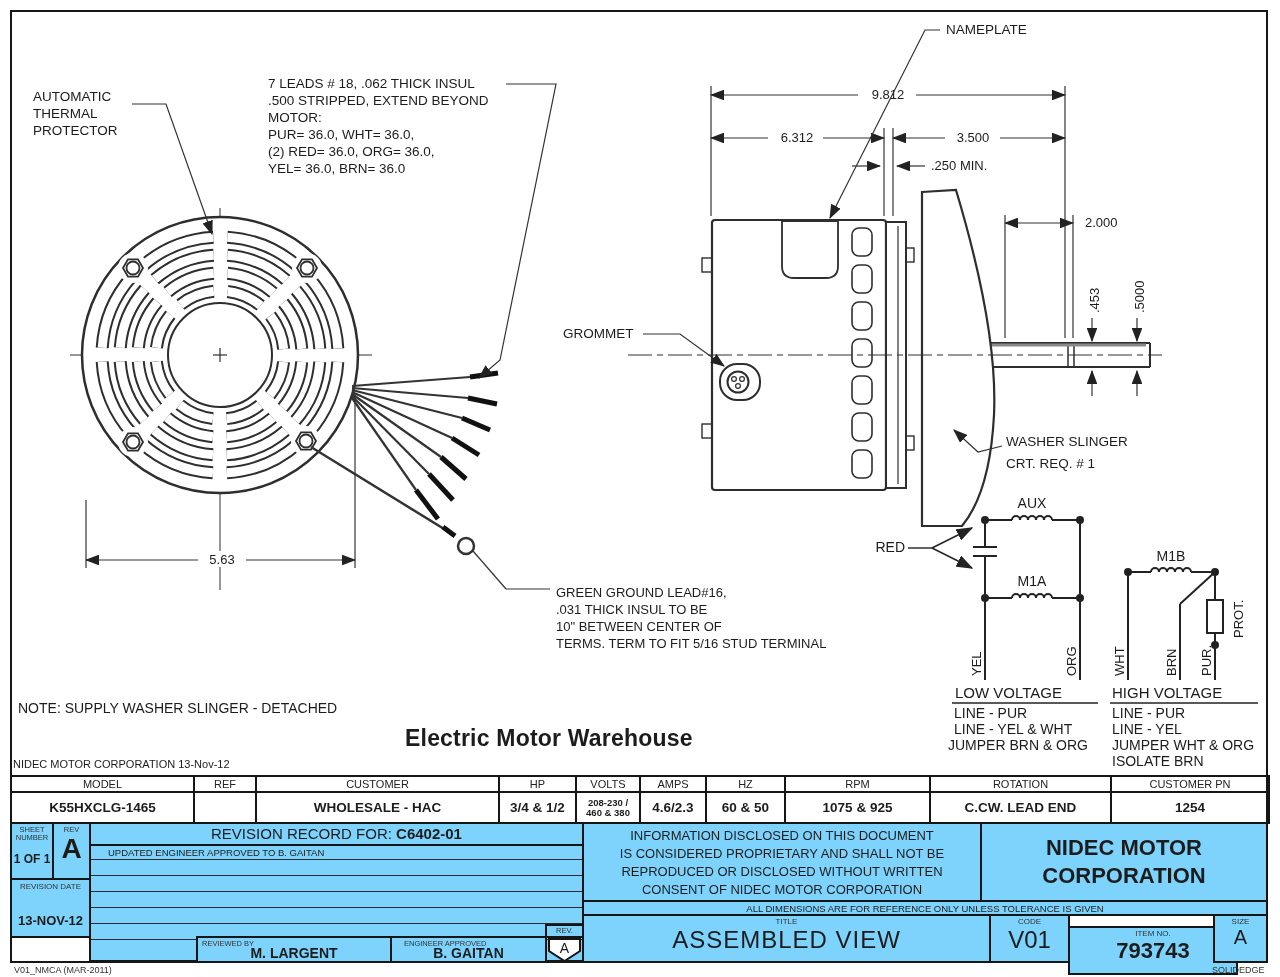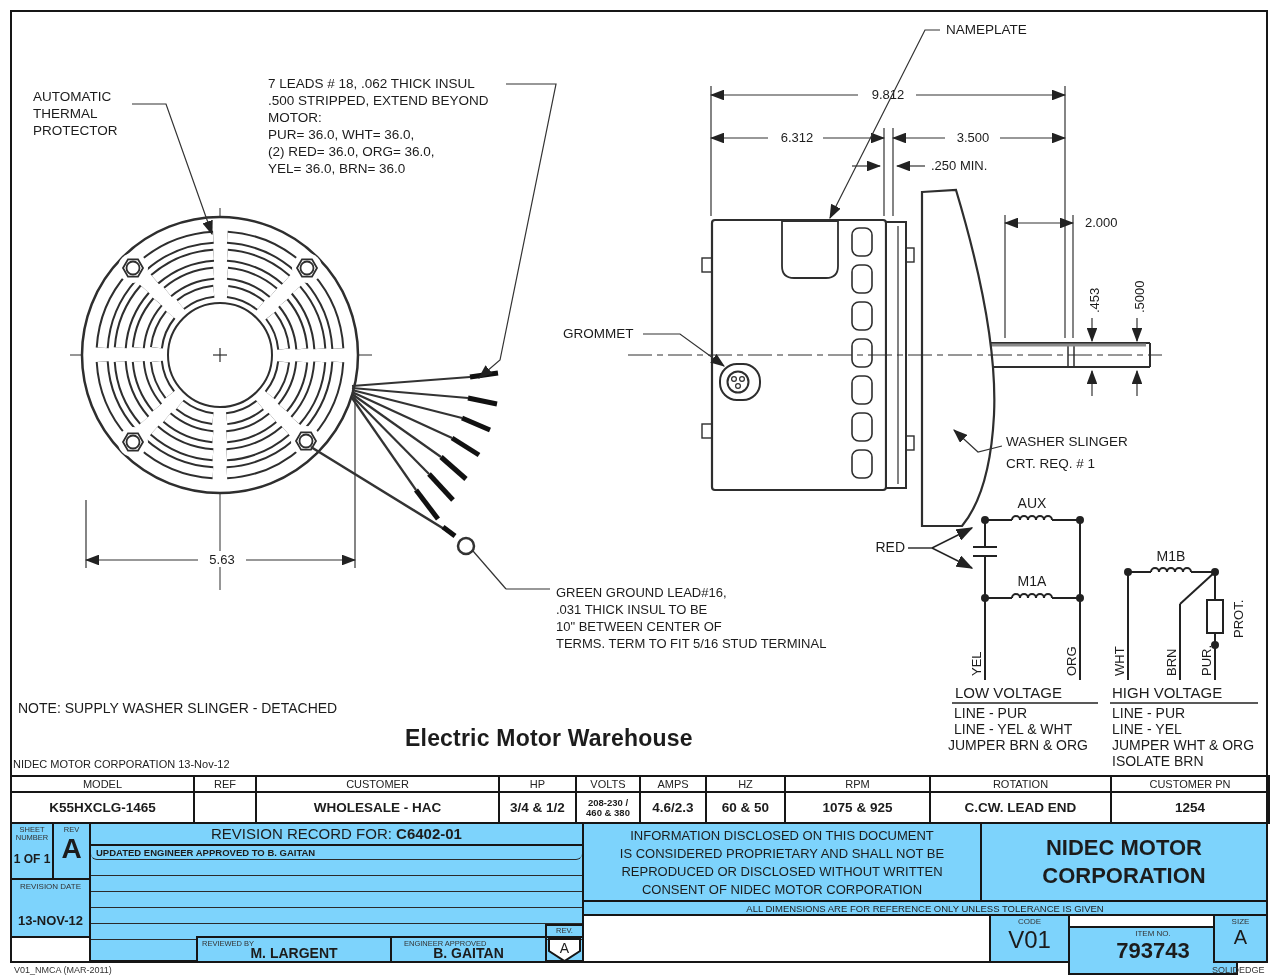--- a/index.html
+++ b/index.html
@@ -336,21 +336,21 @@
   <div class="box" style="left:42px;top:0;width:39px;height:58px;">
     <div class="tinylbl ctr" style="padding-top:2px;">REV</div>
     <div class="ctr" style="font-size:28px;font-weight:700;line-height:30px;">A</div>
   </div>
 
   <div class="box" style="left:79px;top:0;width:495px;height:140px;">
     <div class="ctr" style="height:20px;font-size:15px;border-bottom:2px solid #161616;line-height:20px;">
       <span>REVISION RECORD FOR:</span>
       <span style="font-weight:700;">C6402-01</span>
     </div>
-    <div class="rule" style="height:13px;font-size:9.5px;font-weight:700;padding-left:5px;line-height:13px;border-radius:6px;">UPDATED ENGINEER APPROVED TO B. GAITAN</div>
+    <div class="rule" style="height:13px;font-size:9.5px;font-weight:400;padding-left:17px;line-height:13px;">UPDATED ENGINEER APPROVED TO B. GAITAN</div>
     <div class="rule" style="height:15px;"></div>
     <div class="rule" style="height:15px;"></div>
     <div class="rule" style="height:15px;"></div>
     <div class="rule" style="height:15px;"></div>
     <div class="rule" style="height:15px;"></div>
   </div>
 
   <div class="box" style="left:0;top:56px;width:81px;height:60px;">
     <div class="tinylbl ctr" style="padding-top:3px;font-size:8px;">REVISION DATE</div>
     <div class="ctr" style="font-size:13px;font-weight:700;margin-top:22px;">13-NOV-12</div>
@@ -386,20 +386,24 @@
     </div>
   </div>
   <div class="box" style="left:970px;top:0;width:288px;height:80px;">
     <div class="ctr" style="font-size:22px;font-weight:700;line-height:28px;padding-top:10px;">
       <div>NIDEC MOTOR</div>
       <div>CORPORATION</div>
     </div>
   </div>
   <div class="box ctr" style="left:572px;top:78px;width:686px;height:16px;font-size:9.5px;line-height:13px;">ALL DIMENSIONS ARE FOR REFERENCE ONLY UNLESS TOLERANCE IS GIVEN</div>
 
+  <div class="box" style="left:572px;top:92px;width:409px;height:49px;">
+    <div class="tinylbl ctr" style="padding-top:2px;font-size:8px;">TITLE</div>
+    <div class="ctr" style="font-size:24px;font-weight:500;letter-spacing:1px;">ASSEMBLED VIEW</div>
+  </div>
   <div class="box" style="left:979px;top:92px;width:81px;height:49px;">
     <div class="tinylbl ctr" style="padding-top:2px;font-size:8px;">CODE</div>
     <div class="ctr" style="font-size:24px;">V01</div>
   </div>
   <div class="box" style="left:1058px;top:104px;width:170px;height:49px;">
     <div class="tinylbl ctr" style="padding-top:2px;font-size:8px;">ITEM NO.</div>
     <div class="ctr" style="font-size:22px;font-weight:700;">793743</div>
   </div>
   <div class="box" style="left:1203px;top:92px;width:55px;height:49px;">
     <div class="tinylbl ctr" style="padding-top:2px;font-size:8px;">SIZE</div>

